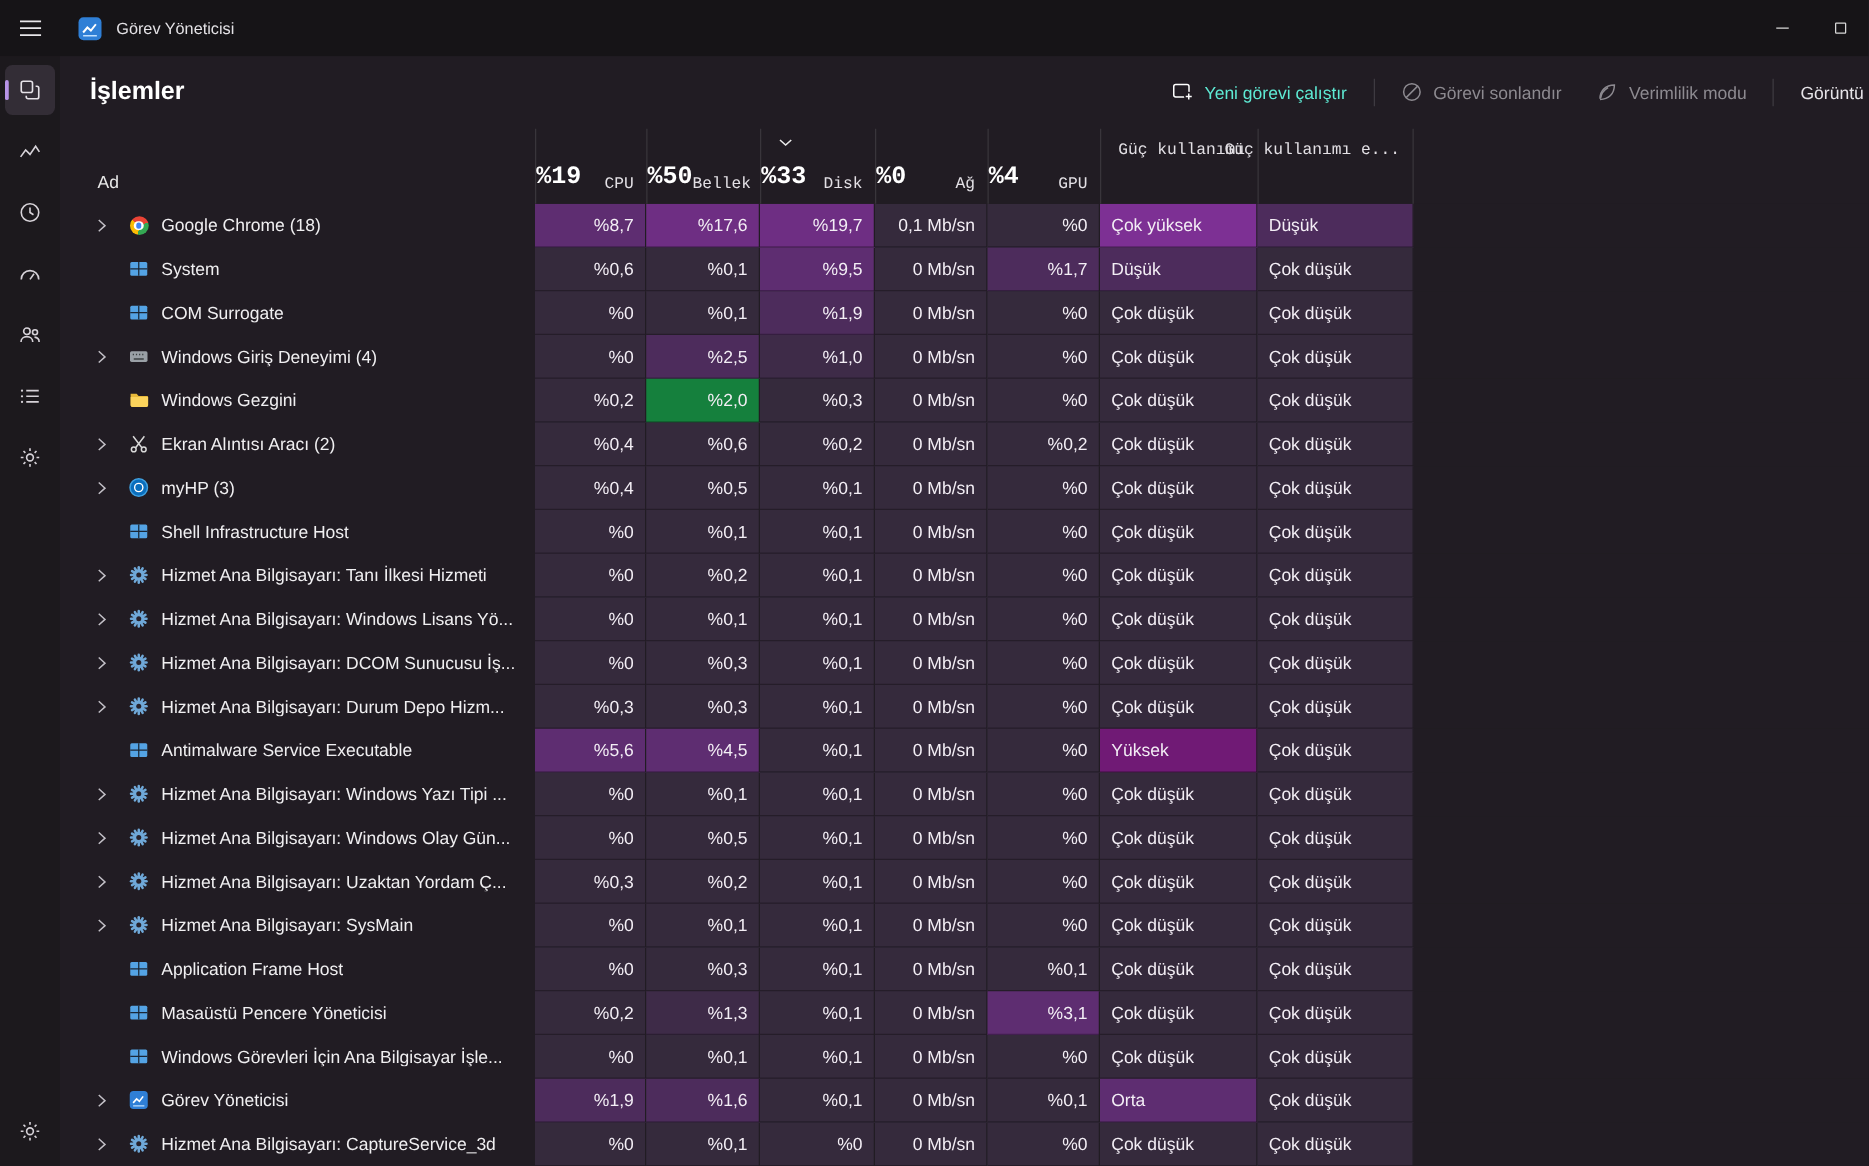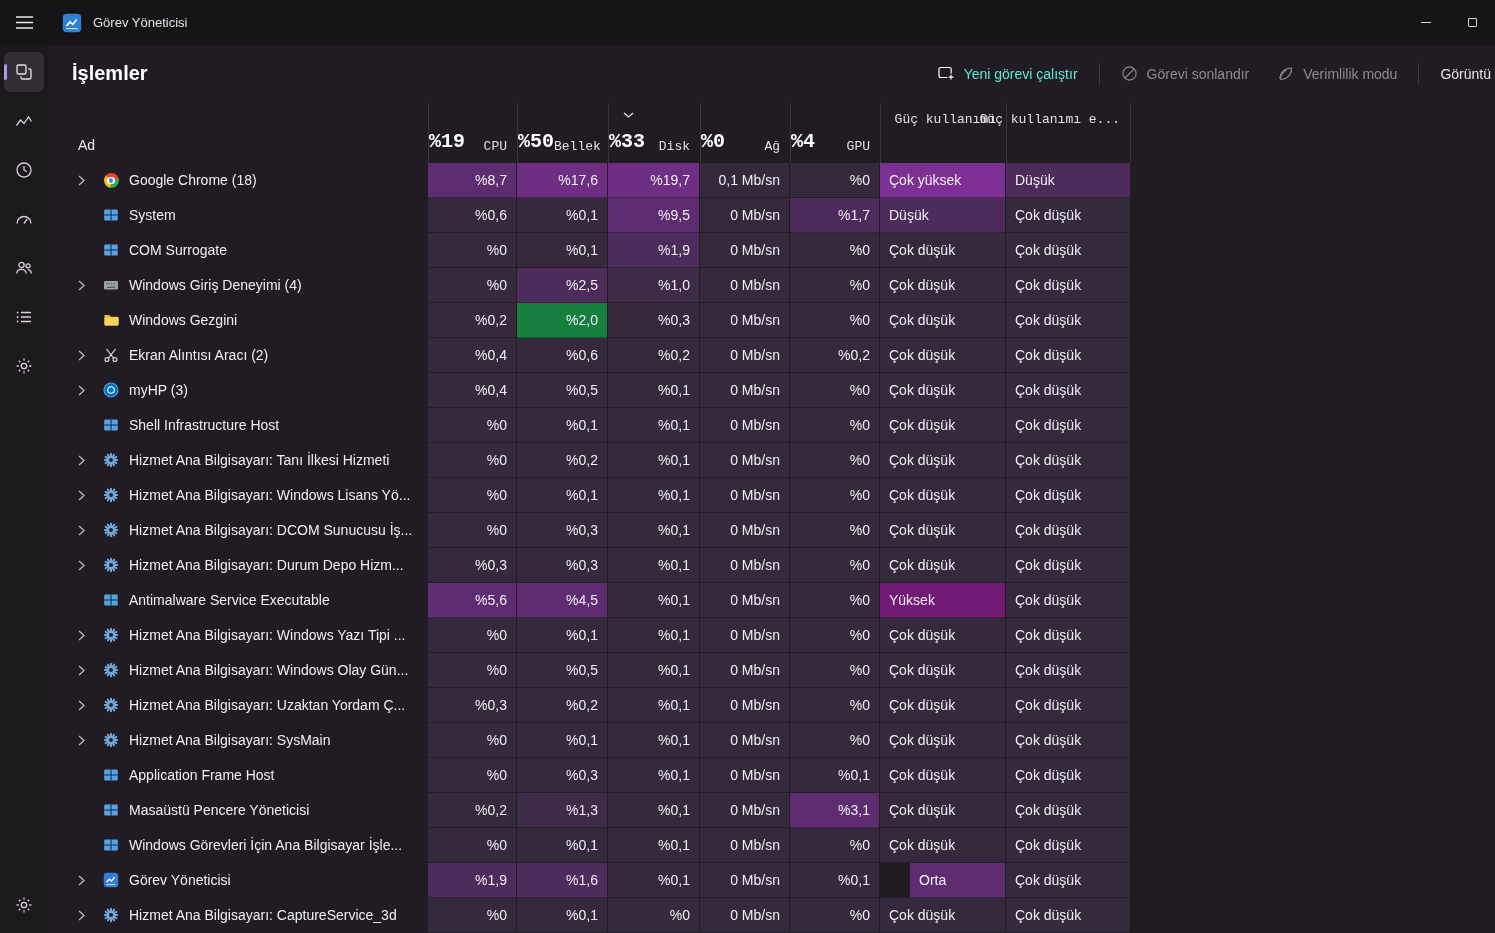--- a/index.html
+++ b/index.html
@@ -750,21 +750,21 @@
                 <path d="M3.5 12.6h9" stroke="#bfe0ff" stroke-width="1"></path>
               </svg>
             </span>
             <span class="pname">Görev Yöneticisi</span>
           </div>
           <div class="cell heat num" style="background: rgb(77, 44, 92);">%1,9</div>
           <div class="cell heat num" style="background: rgb(77, 44, 92);">%1,6</div>
           <div class="cell heat num" style="background: rgb(53, 42, 60);">%0,1</div>
           <div class="cell heat num" style="background: rgb(53, 42, 60);">0 Mb/sn</div>
           <div class="cell heat num" style="background: rgb(53, 42, 60);">%0,1</div>
-          <div class="cell heat txt" style="background: rgb(94, 45, 113); margin-left: 30px;">Orta</div>
+          <div class="cell heat txt" style="background: rgb(94, 45, 113);">Orta</div>
           <div class="cell heat txt" style="background: rgb(53, 42, 60);">Çok düşük</div>
           <div class="cell fillc"></div>
         </div>
         <div class="trow grid">
           <div class="cell name-cell">
             <span class="chev">
               <svg width="7" height="11" viewBox="0 0 7 11">
                 <path d="M1 1l5 4.5L1 10" stroke="#c2bfc6" fill="none" stroke-width="1.2"></path>
               </svg>
             </span>

